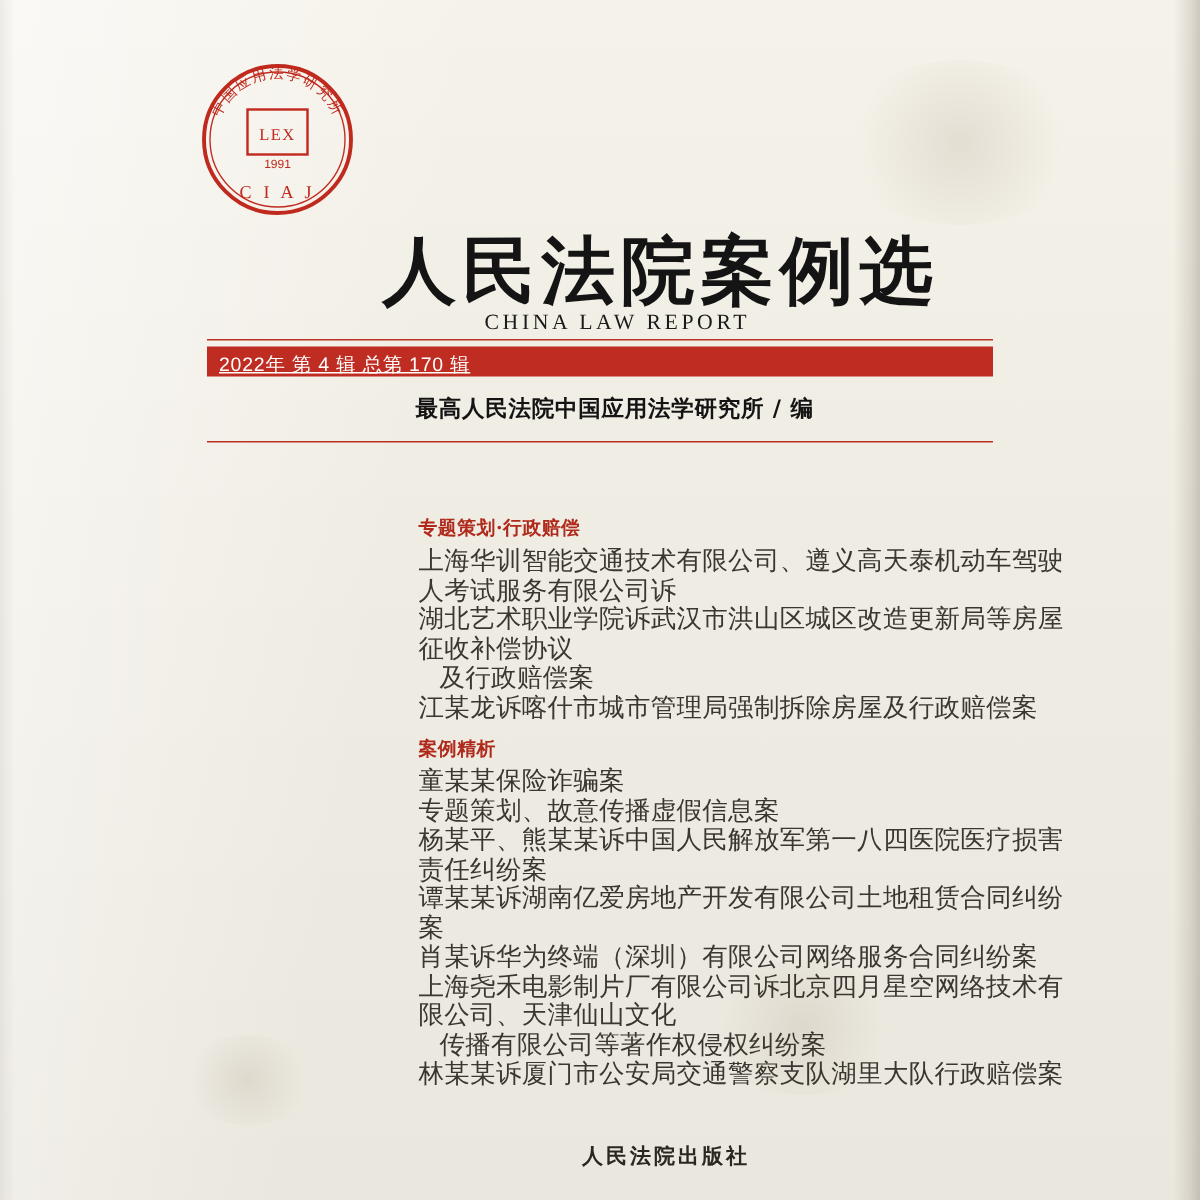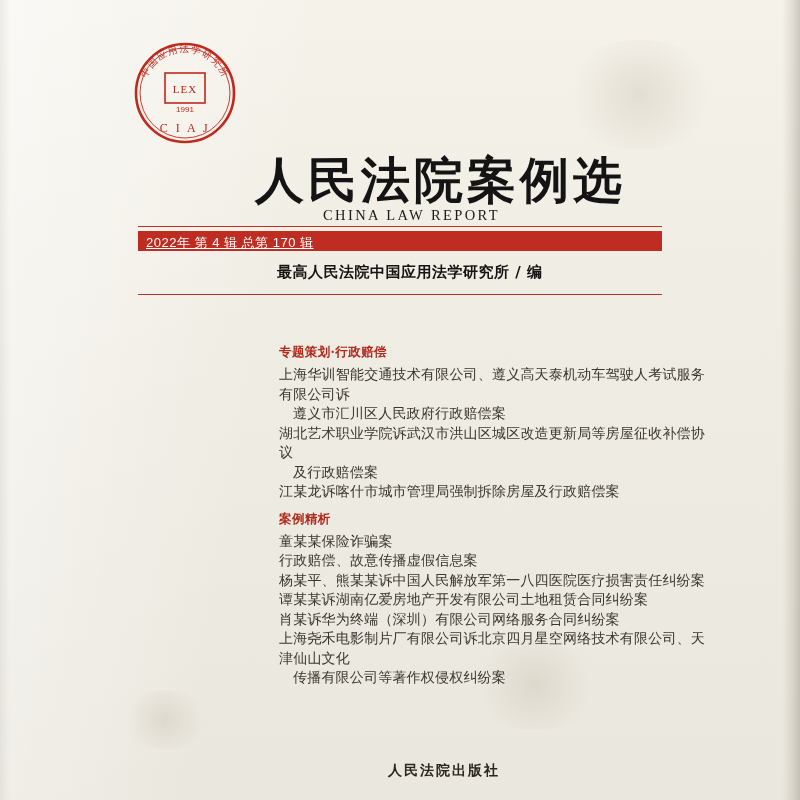--- a/index.html
+++ b/index.html
@@ -126,21 +126,21 @@
     font-size: 12.5px;
     font-weight: bold;
     color: #b02a1c;
     letter-spacing: 0.4px;
     margin: 0 0 4px 0;
     white-space: nowrap;
   }
   .section-head.second { margin-top: 9px; }
   .entry {
     font-family: "DejaVu Serif", serif;
-    font-size: 14px;
+    font-size: 17px;
     line-height: 19.5px;
     color: #3b3630;
     letter-spacing: 0.2px;
   }
   .entry .cont { display: block; padding-left: 14px; }
 
   
   .publisher {
     position: absolute;
     left: 0; top: 762px;
@@ -186,49 +186,51 @@
   <div class="issue-text">2022年  第 4 辑  总第 170 辑</div>
 
   <div class="editor">最高人民法院中国应用法学研究所 / 编</div>
   <div class="rule-bottom"></div>
 
   <div class="contents">
 
     <div class="section-head">专题策划·行政赔偿</div>
     <div class="entry">
       <span>上海华训智能交通技术有限公司、遵义高天泰机动车驾驶人考试服务有限公司诉</span>
-      <span class="cont">遵义市汇川区人民政府行政赔偿案</span>
     </div>
     <div class="entry">
       <span>湖北艺术职业学院诉武汉市洪山区城区改造更新局等房屋征收补偿协议</span>
       <span class="cont">及行政赔偿案</span>
     </div>
     <div class="entry">
       <span>江某龙诉喀什市城市管理局强制拆除房屋及行政赔偿案</span>
     </div>
 
     <div class="section-head second">案例精析</div>
     <div class="entry">
       <span>童某某保险诈骗案</span>
     </div>
     <div class="entry">
-      <span>行政赔偿、故意传播虚假信息案</span>
+      <span>专题策划、故意传播虚假信息案</span>
     </div>
     <div class="entry">
       <span>杨某平、熊某某诉中国人民解放军第一八四医院医疗损害责任纠纷案</span>
     </div>
     <div class="entry">
       <span>谭某某诉湖南亿爱房地产开发有限公司土地租赁合同纠纷案</span>
     </div>
     <div class="entry">
       <span>肖某诉华为终端（深圳）有限公司网络服务合同纠纷案</span>
     </div>
     <div class="entry">
       <span>上海尧禾电影制片厂有限公司诉北京四月星空网络技术有限公司、天津仙山文化</span>
       <span class="cont">传播有限公司等著作权侵权纠纷案</span>
+    </div>
+    <div class="entry">
+      <span>林某某诉厦门市公安局交通警察支队湖里大队行政赔偿案</span>
     </div>
   </div>
 
   <div class="publisher">人民法院出版社</div>
 
   <div class="edge-left"></div>
   <div class="edge-right"></div>
 </div>
 
 </body></html>

